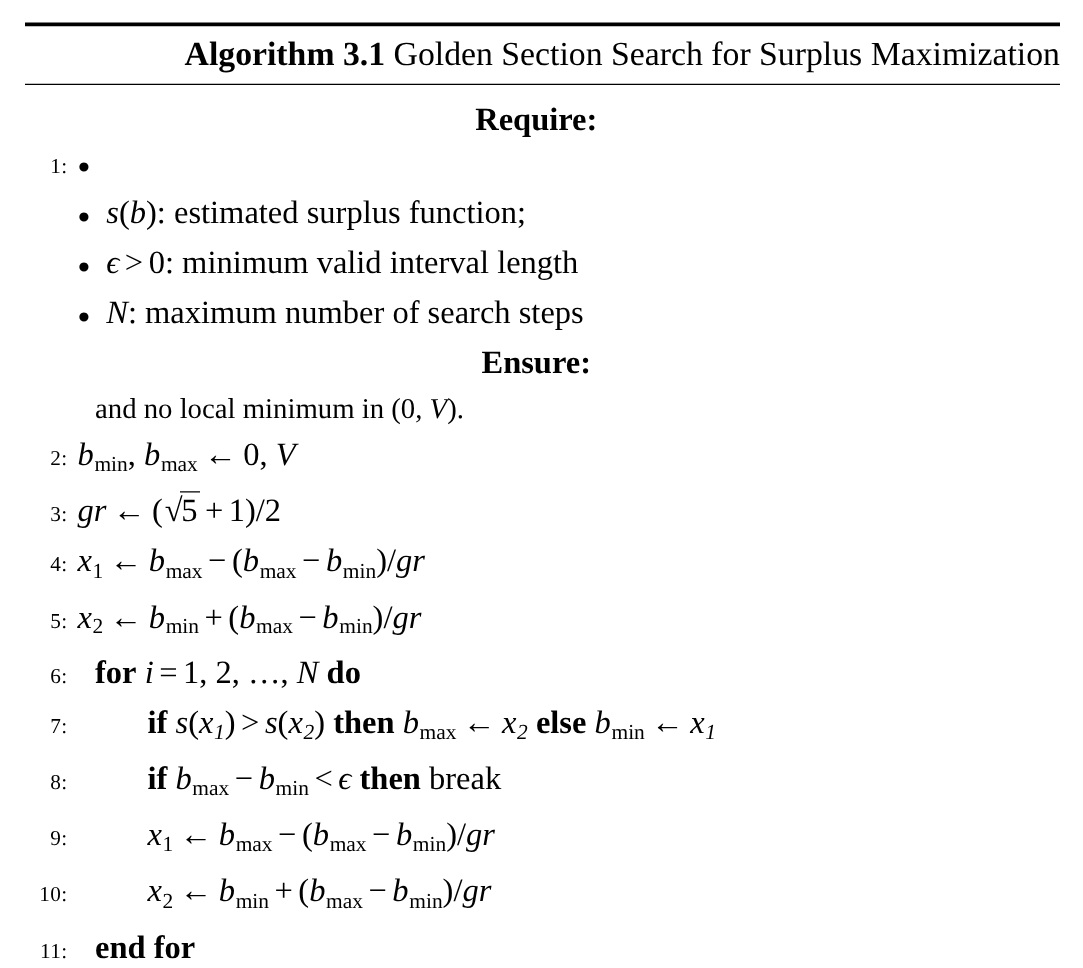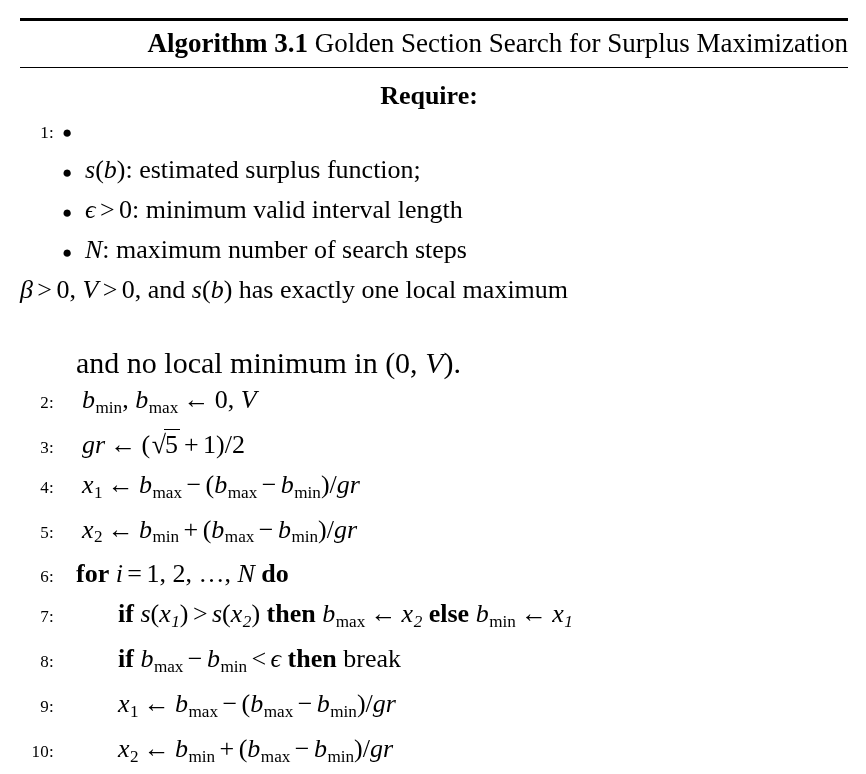--- a/index.html
+++ b/index.html
@@ -60,21 +60,21 @@
     flex: 0 0 42px;
     text-align: right;
     font-size: 17px;
     letter-spacing: 0.3px;
     padding-right: 8px;
     box-sizing: border-box;
   }
   .txt { flex: 1 1 auto; }
 
   
-  .i0 { padding-left: 0px; margin-left: 20px; }
+  .i0 { padding-left: 0px; }
   .i1 { padding-left: 14px; }
   .i2 { padding-left: 56px; }
 
   
   .block {
     display: flex;
     align-items: baseline;
     font-size: 26px;
     line-height: 37px;
     justify-content: center;
@@ -83,23 +83,22 @@
     font-weight: bold;
     flex: 0 0 auto;
     padding-right: 10px;
     white-space: nowrap;
   }
   .block .cont {
     flex: 1 1 auto;
   }
   .hang {
     padding-left: 56px;
-    font-size: 30px;
-    line-height: 37px;
-    margin-top: 36px;
+    font-size: 23px;
+    line-height: 37px;
   }
 
   .bullet-row {
     display: flex;
     align-items: baseline;
   }
   .bullet {
     flex: 0 0 23px;
     font-size: 17px;
     line-height: 37px;
@@ -192,25 +191,21 @@
       <span class="num"></span>
       <span class="txt">
         <span class="bullet-row">
           <span class="bullet">●</span>
           <span><i class="mi">N</i><span>: maximum number of search steps</span></span>
         </span>
       </span>
     </div>
 
     <div class="block">
-      <span class="cont">
-        <i class="mi">β</i><span class="op">&gt;</span><span class="up">0,</span>&nbsp;<i class="mi">V</i><span class="op">&gt;</span><span class="up">0,</span>
-        <span class="up">and</span> <i class="mi">s</i><span class="up">(</span><i class="mi">b</i><span class="up">)</span>
-        <span class="up">has exactly one local maximum</span>
-      </span>
+      <span class="lead">Ensure:</span>
     </div>
     <div class="hang">
       <span class="up">and no local minimum in (0,</span>&nbsp;<i class="mi">V</i><span class="up">).</span>
     </div>
 
     <div class="ln">
       <span class="num">2:</span>
       <span class="txt i0"><i class="mi">b</i><span class="sub">min</span><span class="up">,</span> <i class="mi">b</i><span class="sub">max</span><span class="arrow">←</span><span class="up">0,</span>&nbsp;<i class="mi">V</i></span>
     </div>
 

